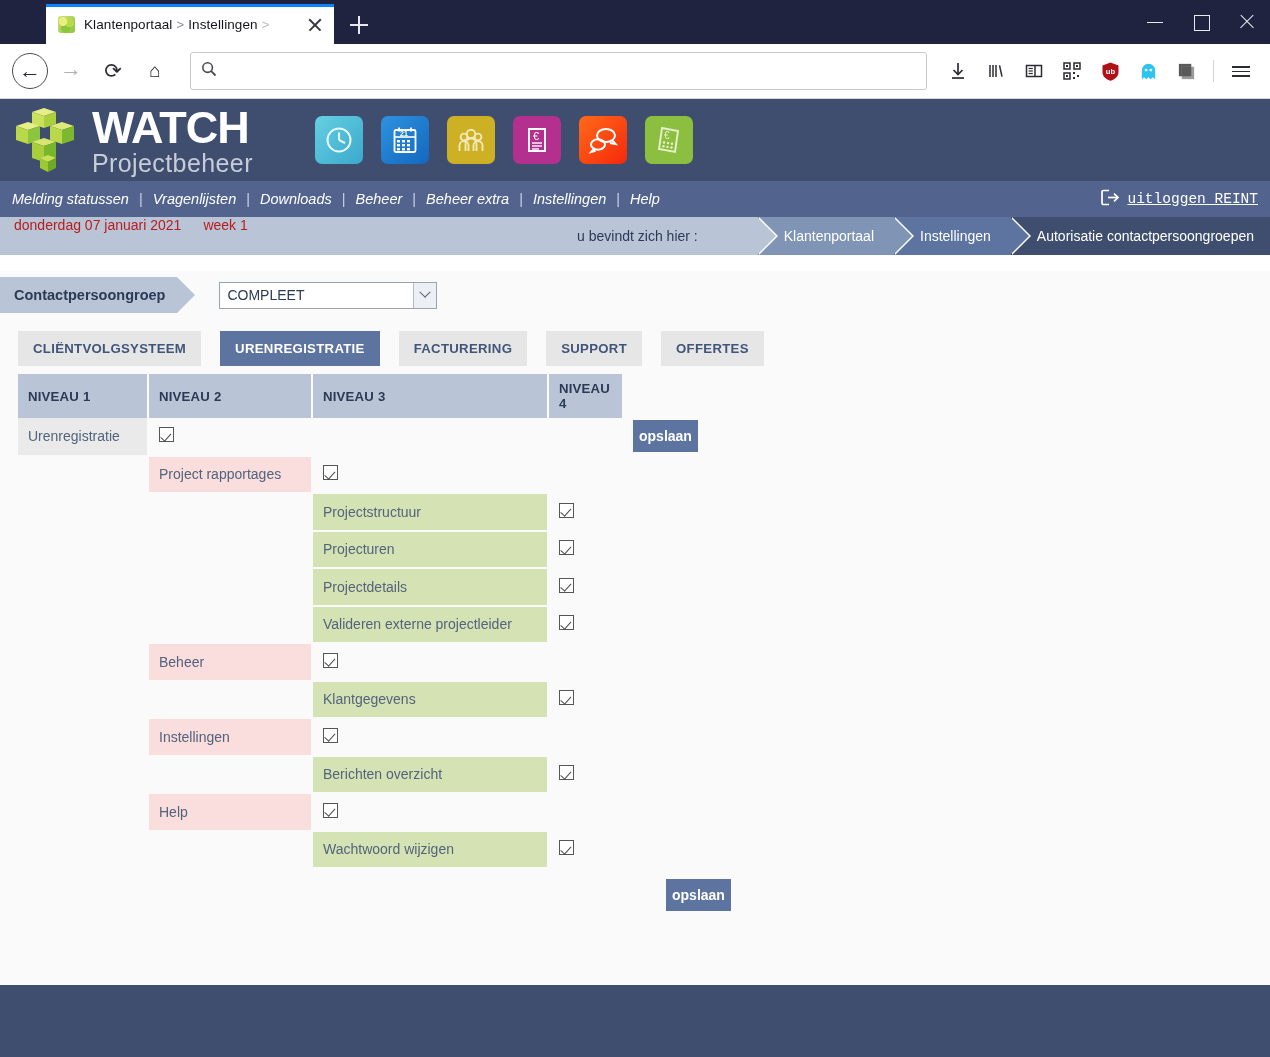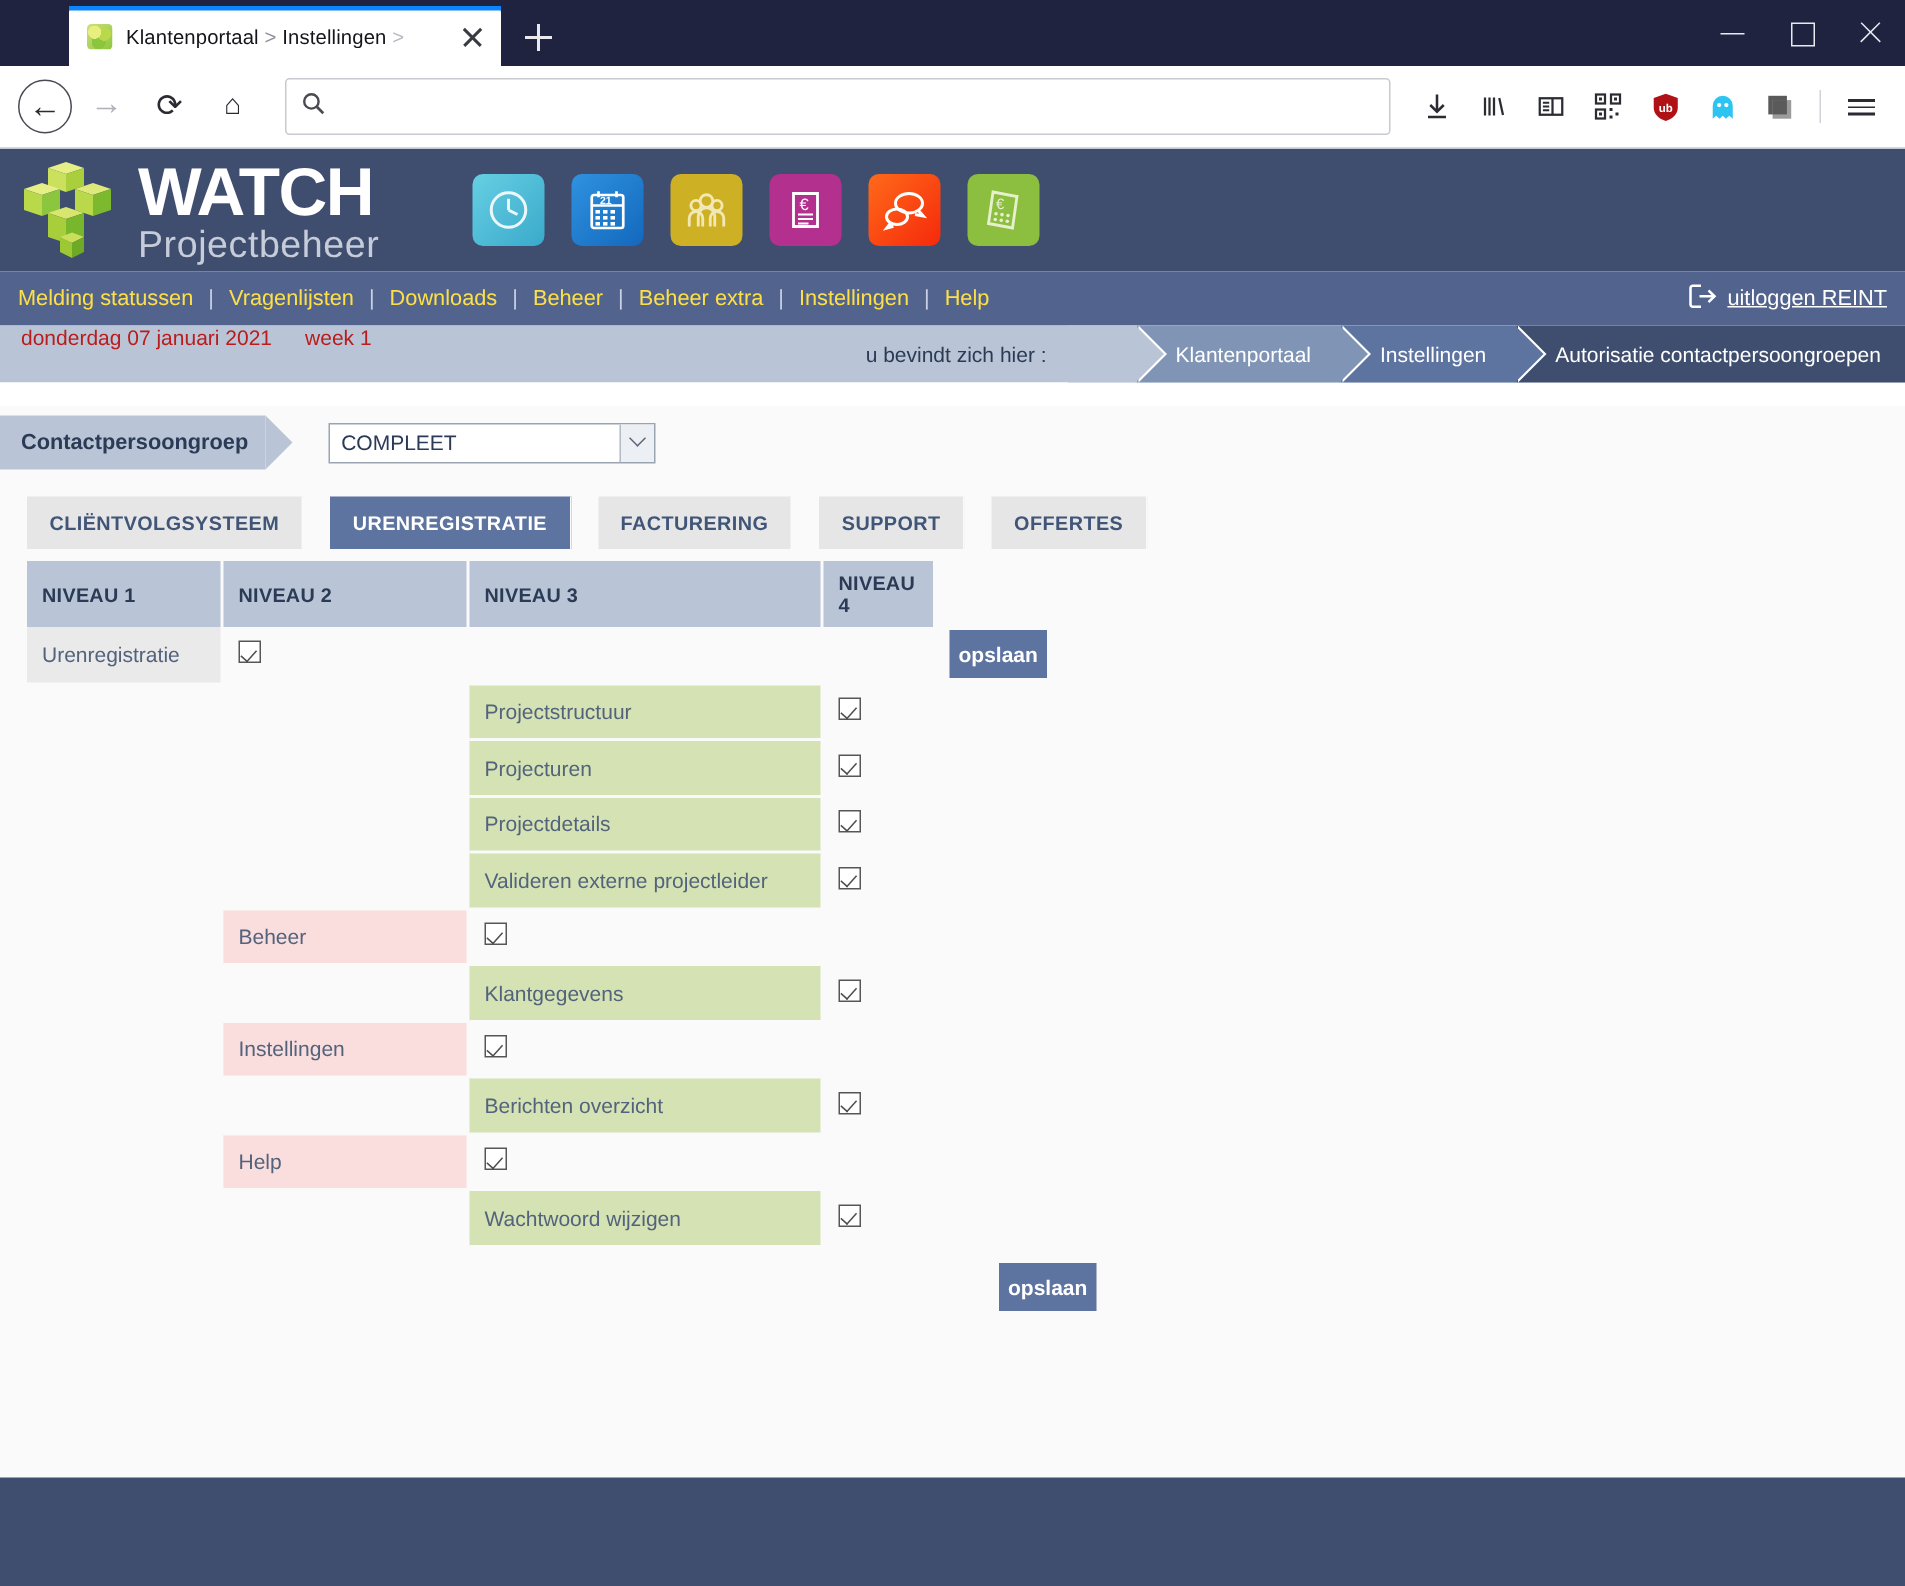--- a/index.html
+++ b/index.html
@@ -115,23 +115,23 @@
   .logo-text .w1 { font-size: 45px; font-weight: bold; color: #ffffff; letter-spacing: -1px; display:block; }
   .logo-text .w2 { font-size: 25px; color: #c6ccd9; letter-spacing: .4px; display:block; margin-top: 1px; }
 
   .hicons { display: flex; gap: 18px; margin-left: 62px; }
   .hicon { width: 48px; height: 48px; border-radius: 7px; position: relative; display:flex; align-items:center; justify-content:center; cursor: pointer; }
 
   .menubar {
     height: 36px; flex: 0 0 36px; background: #52648e; display: flex; align-items: center;
     padding: 0 12px; color: #fff; font-size: 14.5px;
   }
-  .menubar a { color: #fde047; text-decoration: none; cursor: pointer; }
+  .menubar a { color: #ffffff; text-decoration: none; cursor: pointer; font-style: italic; }
   .menubar .msep { color: #c8d0e2; margin: 0 10px; }
-  .logout { margin-left: auto; display: flex; align-items: center; gap: 7px; cursor: pointer; }
+  .logout { margin-left: auto; display: flex; align-items: center; gap: 7px; cursor: pointer; font-family: Liberation Mono, monospace; }
   .logout .lbl { text-decoration: underline; font-size: 14.5px; }
 
   .breadcrumbbar {
     height: 38px; flex: 0 0 38px; display: flex; align-items: stretch; font-size: 14px;
     background: #b9c5d6;
   }
   .bc-left { display: flex; align-items: flex-start; padding-left: 14px; color: #b91c1c; flex: 1; }
   .bc-left .wk { margin-left: 22px; }
   .bc-right { display: flex; align-items: stretch; }
   .bc-here { display:flex; align-items:center; padding: 0 14px 0 0; color: #2b3a55; }
@@ -542,20 +542,27 @@
           <tr>
             <td class="c1 lvl1">Urenregistratie</td>
             <td class="c2 cbcell"><span class="cb checked"></span></td>
             <td class="c3"></td>
             <td class="c4"></td>
             <td class="c5">
               <button class="btn-opslaan">opslaan</button>
             </td>
           </tr>
 
+          <tr>
+            <td class="c1"></td>
+            <td class="c2 lvl2">Project rapportages</td>
+            <td class="c3 cbcell"><span class="cb checked"></span></td>
+            <td class="c4"></td>
+            <td class="c5"></td>
+          </tr>
 
           <tr>
             <td class="c1"></td>
             <td class="c2"></td>
             <td class="c3 lvl3">Projectstructuur</td>
             <td class="c4 cbcell"><span class="cb checked"></span></td>
             <td class="c5"></td>
           </tr>
 
           <tr>

